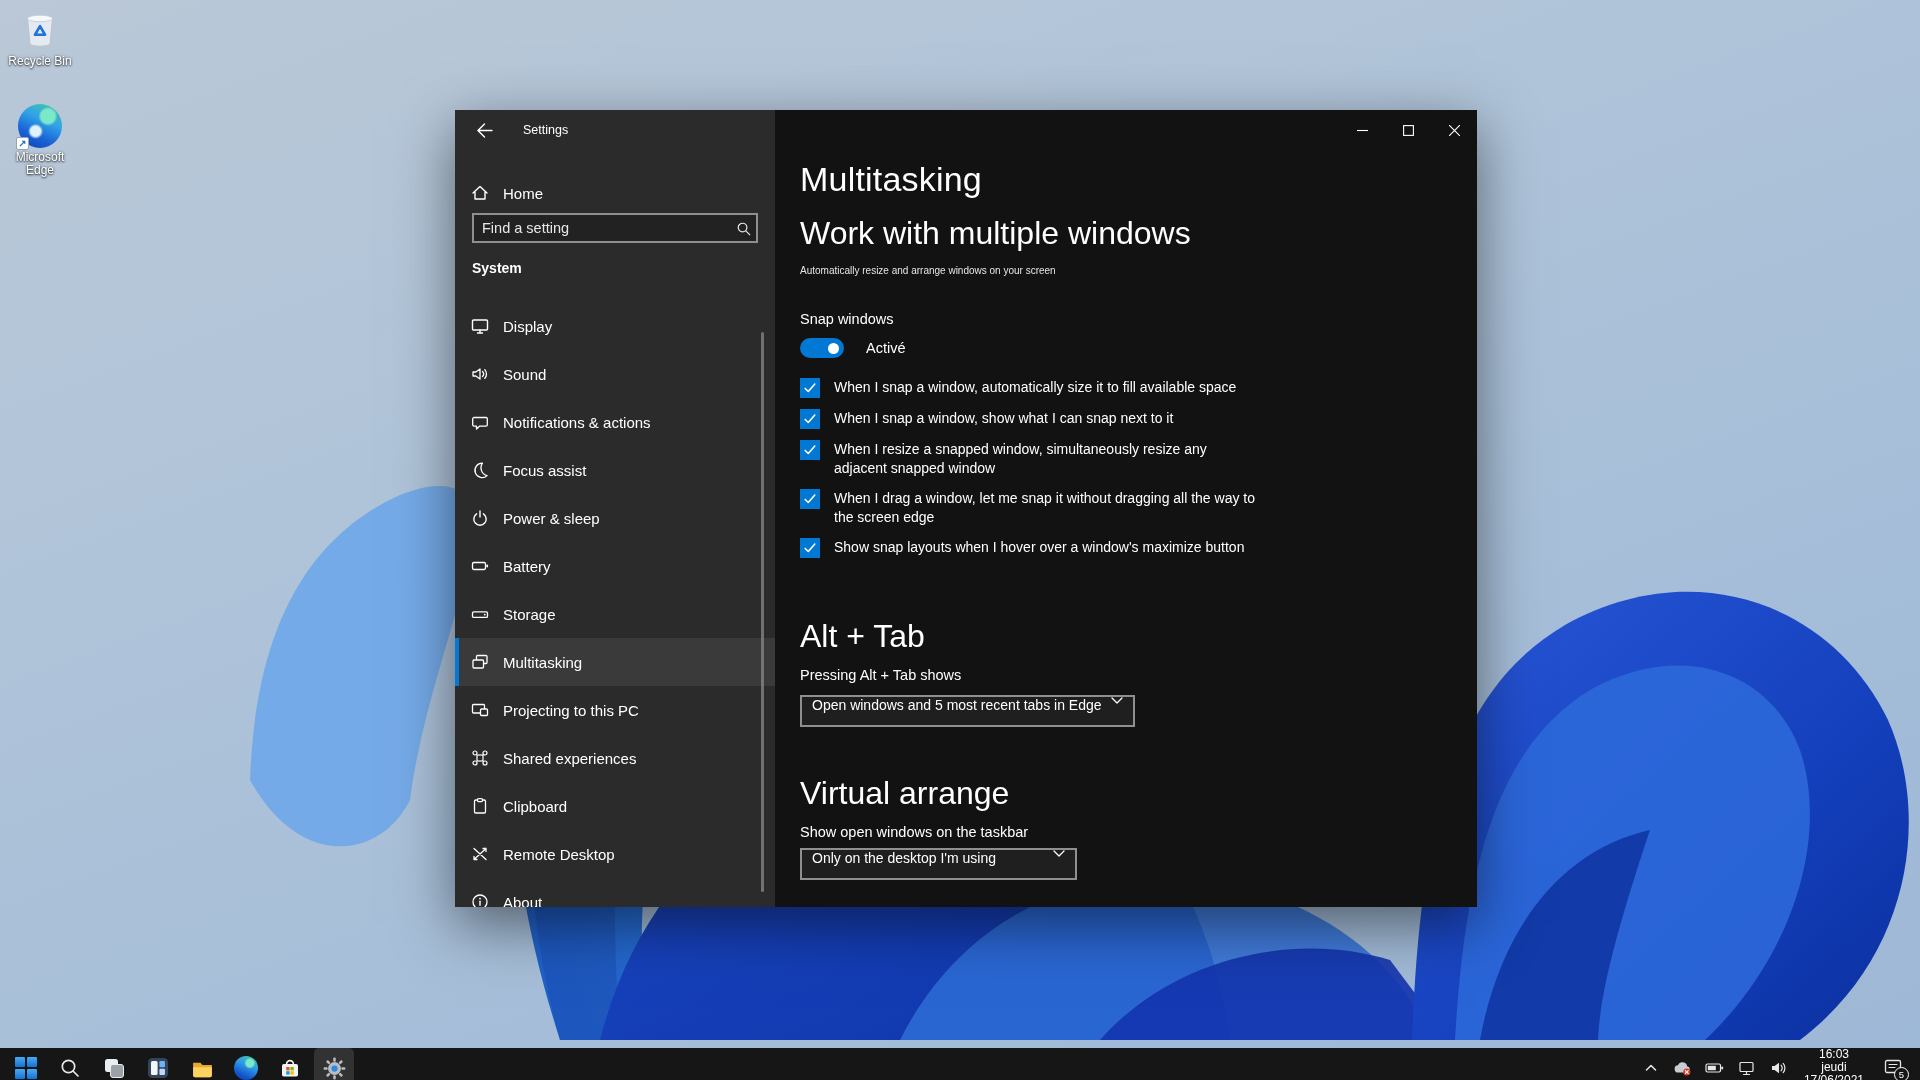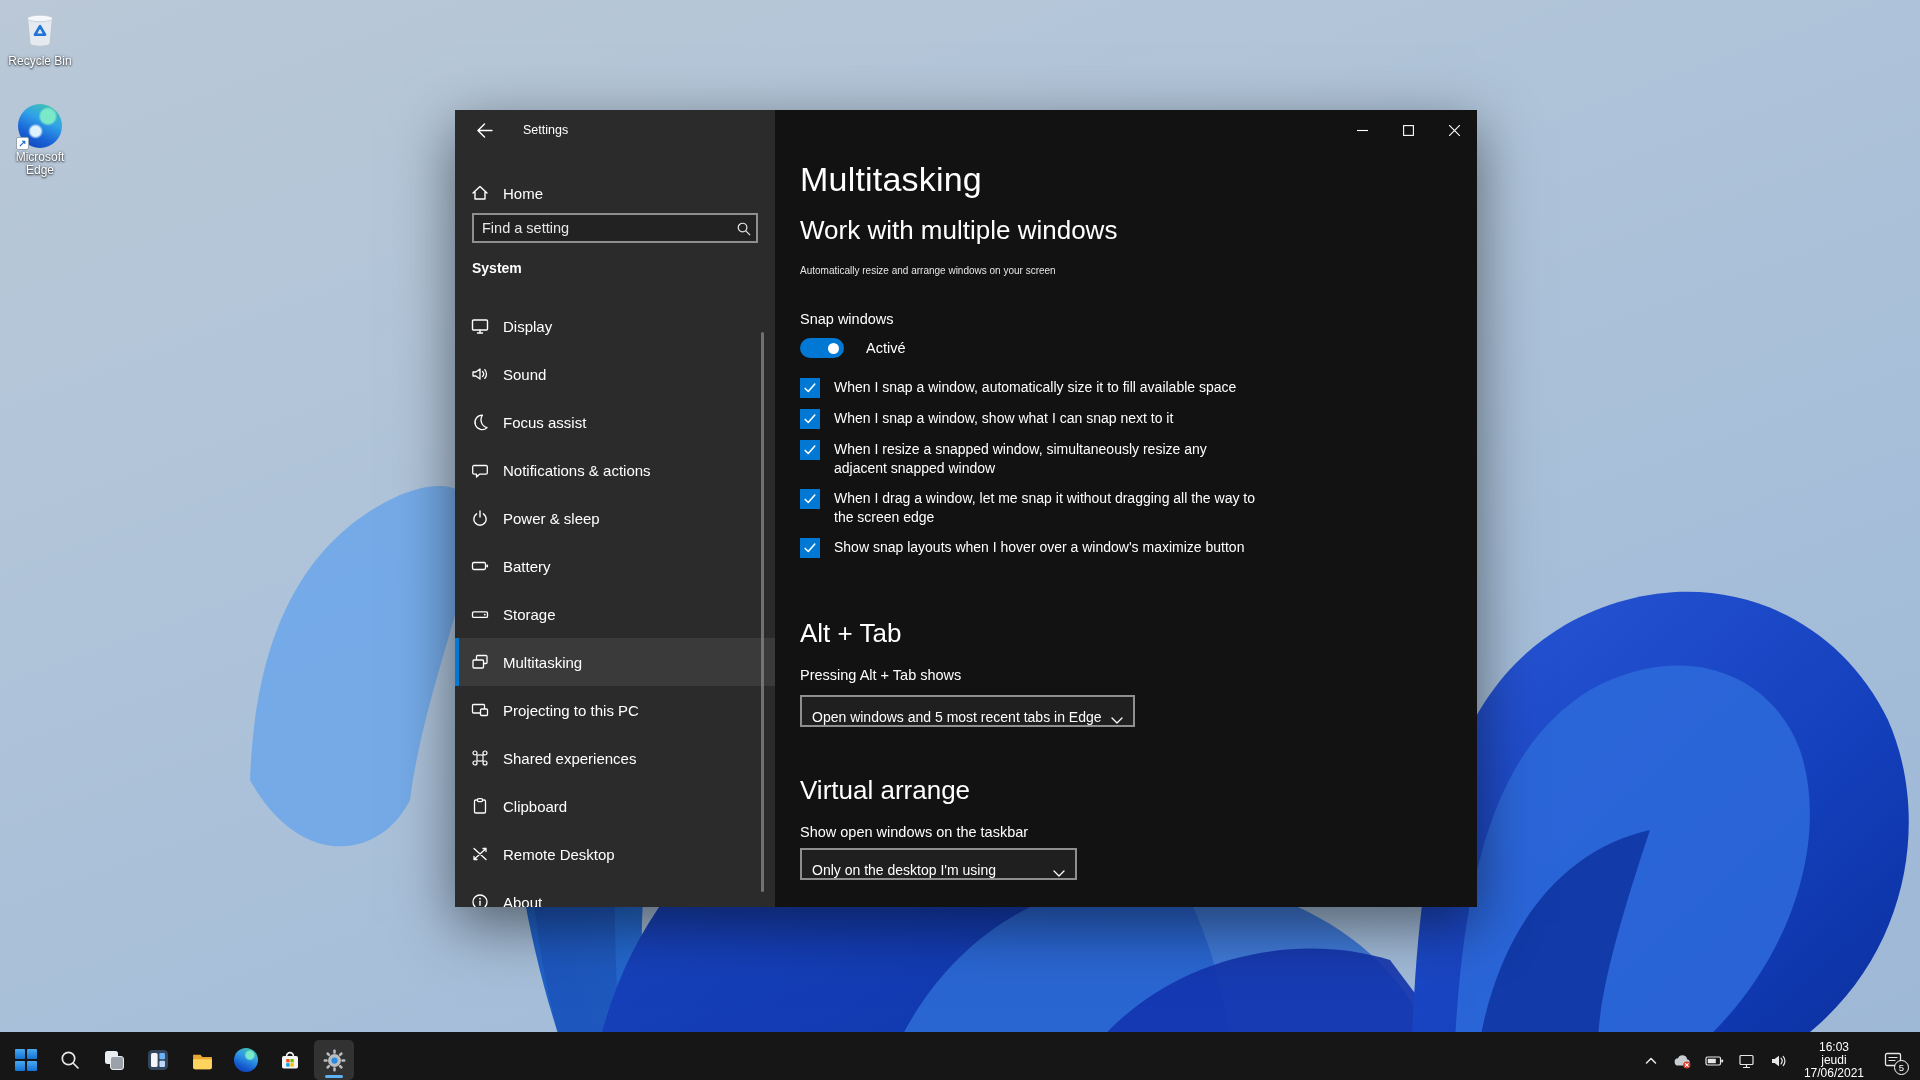--- a/index.html
+++ b/index.html
@@ -55,47 +55,47 @@
   .nav-item.selected::before { content:""; position:absolute; left:0; top:0; bottom:0;
     width:4px; background:#0078d4; }
   .side-scroll { position:absolute; right:11px; top:222px; width:3px; height:560px;
     background:#8a8a8a; opacity:.75; border-radius:2px; }
 
   .content { position:relative; flex:1; background:#121212; color:#fff; }
   .winctl { position:absolute; top:0; right:0; display:flex; }
   .winctl .wbtn { width:46px; height:40px; display:flex; align-items:center; justify-content:center; }
 
   .page-title { position:absolute; left:25px; top:50px; font-size:34px; font-weight:300; letter-spacing:.2px; }
-  .sec-head { position:absolute; left:25px; font-size:26px; font-weight:300; }
+  .sec-head { position:absolute; left:25px; font-size:32px; font-weight:300; }
   .desc { position:absolute; left:25px; top:155px; font-size:10px; color:#e5e5e5; }
   .ctl-label { position:absolute; left:25px; font-size:14.5px; }
 
   .toggle-row { position:absolute; left:25px; top:228px; display:flex; align-items:center; gap:22px; }
   .toggle { position:relative; width:44px; height:20px; border-radius:10px; background:#0078d4; }
   .toggle::after { content:""; position:absolute; right:5px; top:4.5px; width:11px; height:11px;
     border-radius:50%; background:#fff; }
   .toggle-state { font-size:14.5px; }
 
   .checks { position:absolute; left:25px; top:268px; display:flex; flex-direction:column; gap:11px; }
   .check-row { display:flex; gap:14px; align-items:flex-start; }
   .checkbox { width:20px; height:20px; background:#0078d4; flex:none; display:flex;
     align-items:center; justify-content:center; }
   .check-text { font-size:14px; line-height:19px; }
   .check-text.narrow { max-width:426px; }
   .check-text.wide { max-width:560px; }
 
   .dropdown { position:absolute; left:25px; height:32px; background:#1f1f1f;
-    border:2px solid #8f8f8f; display:flex; align-items:flex-end; justify-content:space-between;
+    border:2px solid #8f8f8f; display:flex; align-items:flex-start; justify-content:space-between;
     padding:0 10px; font-size:14px; }
   .dd1 { top:585px; width:335px; }
   .dd2 { top:738px; width:277px; }
 
   
-  .taskbar { position:absolute; left:0; right:0; bottom:0; height:48px; background:#161616;
-    display:flex; align-items:flex-end; justify-content:space-between; z-index:5; }
+  .taskbar { position:absolute; left:0; right:0; bottom:0; height:32px; background:#161616;
+    display:flex; align-items:flex-start; justify-content:space-between; z-index:5; }
   .tb-left { display:flex; align-items:center; padding-left:6px; gap:4px; }
   .tb-btn { position:relative; width:40px; height:40px; border-radius:5px; display:flex;
     align-items:center; justify-content:center; }
   .tb-btn.active { background:rgba(255,255,255,.12); }
   .tb-btn.active::after { content:""; position:absolute; bottom:2px; left:50%; margin-left:-9px;
     width:18px; height:3px; border-radius:2px; background:#5fb2f2; }
   .start-grid { width:22px; height:22px; display:grid; grid-template-columns:10px 10px;
     grid-template-rows:10px 10px; gap:2px; }
   .start-grid span { background:linear-gradient(180deg,#4aa9f4,#1273d4); border-radius:1px; }
   .edge-mini { width:24px; height:24px; border-radius:50%;
@@ -219,33 +219,33 @@
                 <path d="M3 8v4h2.8L10 15V5L5.8 8H3z" stroke="#fff" stroke-width="1.3" fill="none" stroke-linejoin="round"></path>
                 <path d="M12.5 7.5a3.6 3.6 0 0 1 0 5M14.8 5.6a6.6 6.6 0 0 1 0 8.8" stroke="#fff" stroke-width="1.3" fill="none" stroke-linecap="round"></path>
               </svg>
           </span>
           <span>Sound</span>
         </div>
 
         <div class="nav-item">
           <span class="nav-icon">
             <svg width="20" height="20" viewBox="0 0 20 20">
+                <path d="M4 5.5h12a1.3 1.3 0 0 1 1.3 1.3v6a1.3 1.3 0 0 1-1.3 1.3h-6.2L6.5 17v-2.9H4a1.3 1.3 0 0 1-1.3-1.3v-6A1.3 1.3 0 0 1 4 5.5z" stroke="#fff" stroke-width="1.3" fill="none" stroke-linejoin="round"></path>
+              </svg>
+          </span>
+          <span>Notifications &amp; actions</span>
+        </div>
+
+        <div class="nav-item">
+          <span class="nav-icon">
+            <svg width="20" height="20" viewBox="0 0 20 20">
                 <path d="M12.5 3.2a7.2 7.2 0 1 0 4.6 12.4A8 8 0 0 1 12.5 3.2z" stroke="#fff" stroke-width="1.3" fill="none" stroke-linejoin="round"></path>
               </svg>
           </span>
           <span>Focus assist</span>
-        </div>
-
-        <div class="nav-item">
-          <span class="nav-icon">
-            <svg width="20" height="20" viewBox="0 0 20 20">
-                <path d="M4 5.5h12a1.3 1.3 0 0 1 1.3 1.3v6a1.3 1.3 0 0 1-1.3 1.3h-6.2L6.5 17v-2.9H4a1.3 1.3 0 0 1-1.3-1.3v-6A1.3 1.3 0 0 1 4 5.5z" stroke="#fff" stroke-width="1.3" fill="none" stroke-linejoin="round"></path>
-              </svg>
-          </span>
-          <span>Notifications &amp; actions</span>
         </div>
 
         <div class="nav-item">
           <span class="nav-icon">
             <svg width="20" height="20" viewBox="0 0 20 20">
                 <path d="M6.6 5.8a6.2 6.2 0 1 0 6.8 0" stroke="#fff" stroke-width="1.4" fill="none" stroke-linecap="round"></path>
                 <path d="M10 3v6" stroke="#fff" stroke-width="1.4" stroke-linecap="round"></path>
               </svg>
           </span>
           <span>Power &amp; sleep</span>

